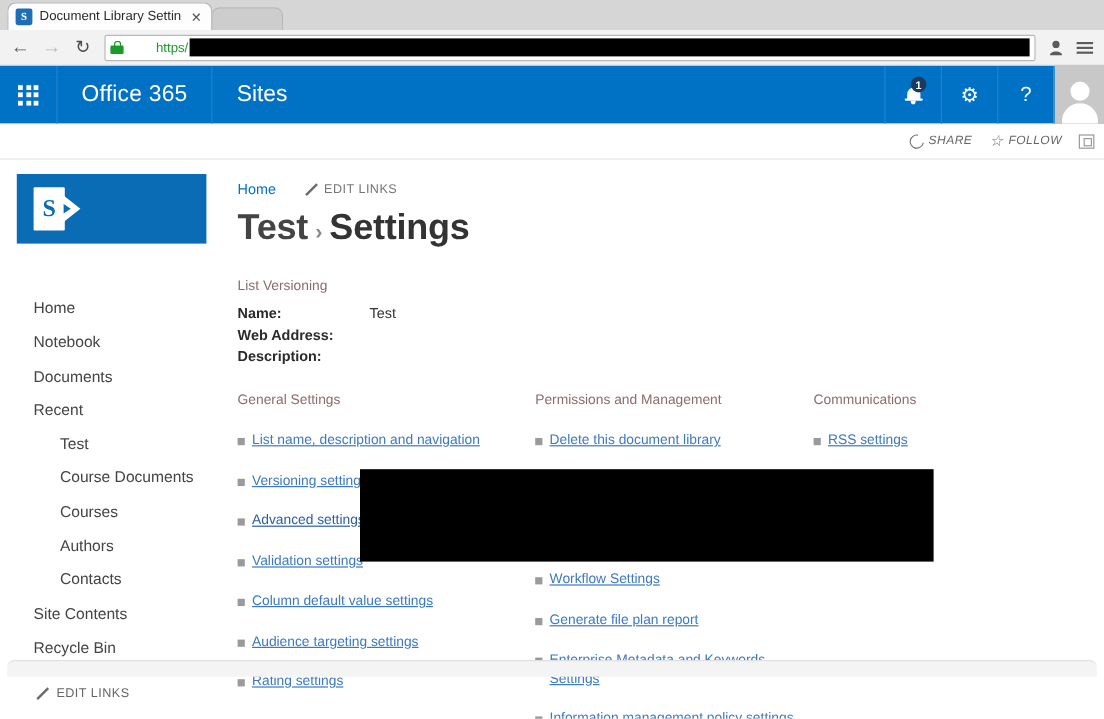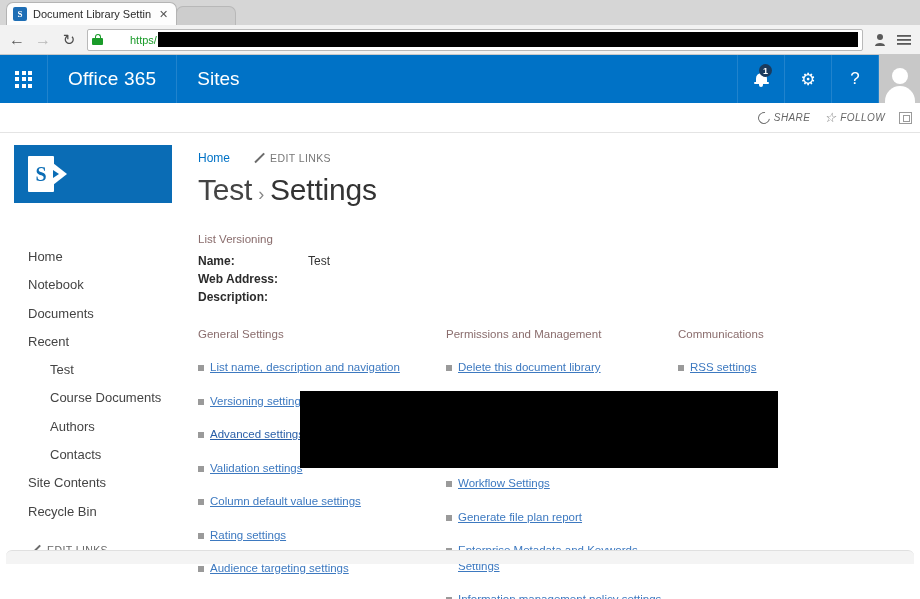--- a/index.html
+++ b/index.html
@@ -224,21 +224,21 @@
   .content { flex: 1; padding: 18px 0 0 8px; position: relative; }
   .breadcrumb-row {
     display: flex; align-items: center; gap: 22px; margin-bottom: 8px;
   }
   .crumb-home { font-size: 12px; color: #0072c6; }
   .editlinks-top {
     display: flex; align-items: center; gap: 6px;
     font-size: 10.5px; color: #777777; letter-spacing: .4px;
   }
   .page-title {
-    font-size: 30px; color: #444444; font-weight: normal;
+    font-size: 30px; color: #444444; font-weight: bold;
     letter-spacing: -.2px; margin-bottom: 26px;
   }
   .page-title .sep { font-size: 18px; color: #888888; margin: 0 6px; }
   .page-title .leaf { color: #333333; }
 
   .section-label {
     font-size: 11.5px; color: #8a6d6d; margin-bottom: 9px;
   }
   .info-grid { font-size: 12px; color: #2b2b2b; }
   .info-row { display: flex; margin-bottom: 4px; }
@@ -386,20 +386,21 @@
       </span>
     </div>
 
     <div class="navlist">
       <div class="navitem">Home</div>
       <div class="navitem">Notebook</div>
       <div class="navitem">Documents</div>
       <div class="navitem">Recent</div>
       <div class="navitem child">Test</div>
       <div class="navitem child">Course Documents</div>
+      <div class="navitem child">Courses</div>
       <div class="navitem child">Authors</div>
       <div class="navitem child">Contacts</div>
       <div class="navitem">Site Contents</div>
       <div class="navitem">Recycle Bin</div>
     </div>
 
     <div class="editlinks-nav">
       <span class="pencil"></span>
       <span>EDIT LINKS</span>
     </div>
@@ -455,25 +456,25 @@
         <div class="link-row">
           <span class="bullet"></span>
           <span class="link-text">Validation settings</span>
         </div>
         <div class="link-row">
           <span class="bullet"></span>
           <span class="link-text">Column default value settings</span>
         </div>
         <div class="link-row">
           <span class="bullet"></span>
+          <span class="link-text">Audience targeting settings</span>
+        </div>
+        <div class="link-row">
+          <span class="bullet"></span>
           <span class="link-text">Rating settings</span>
-        </div>
-        <div class="link-row">
-          <span class="bullet"></span>
-          <span class="link-text">Audience targeting settings</span>
         </div>
       </div>
 
       <div class="col col-2">
         <div class="col-head">Permissions and Management</div>
         <div class="link-row">
           <span class="bullet"></span>
           <span class="link-text">Delete this document library</span>
         </div>
         <div class="link-row">

